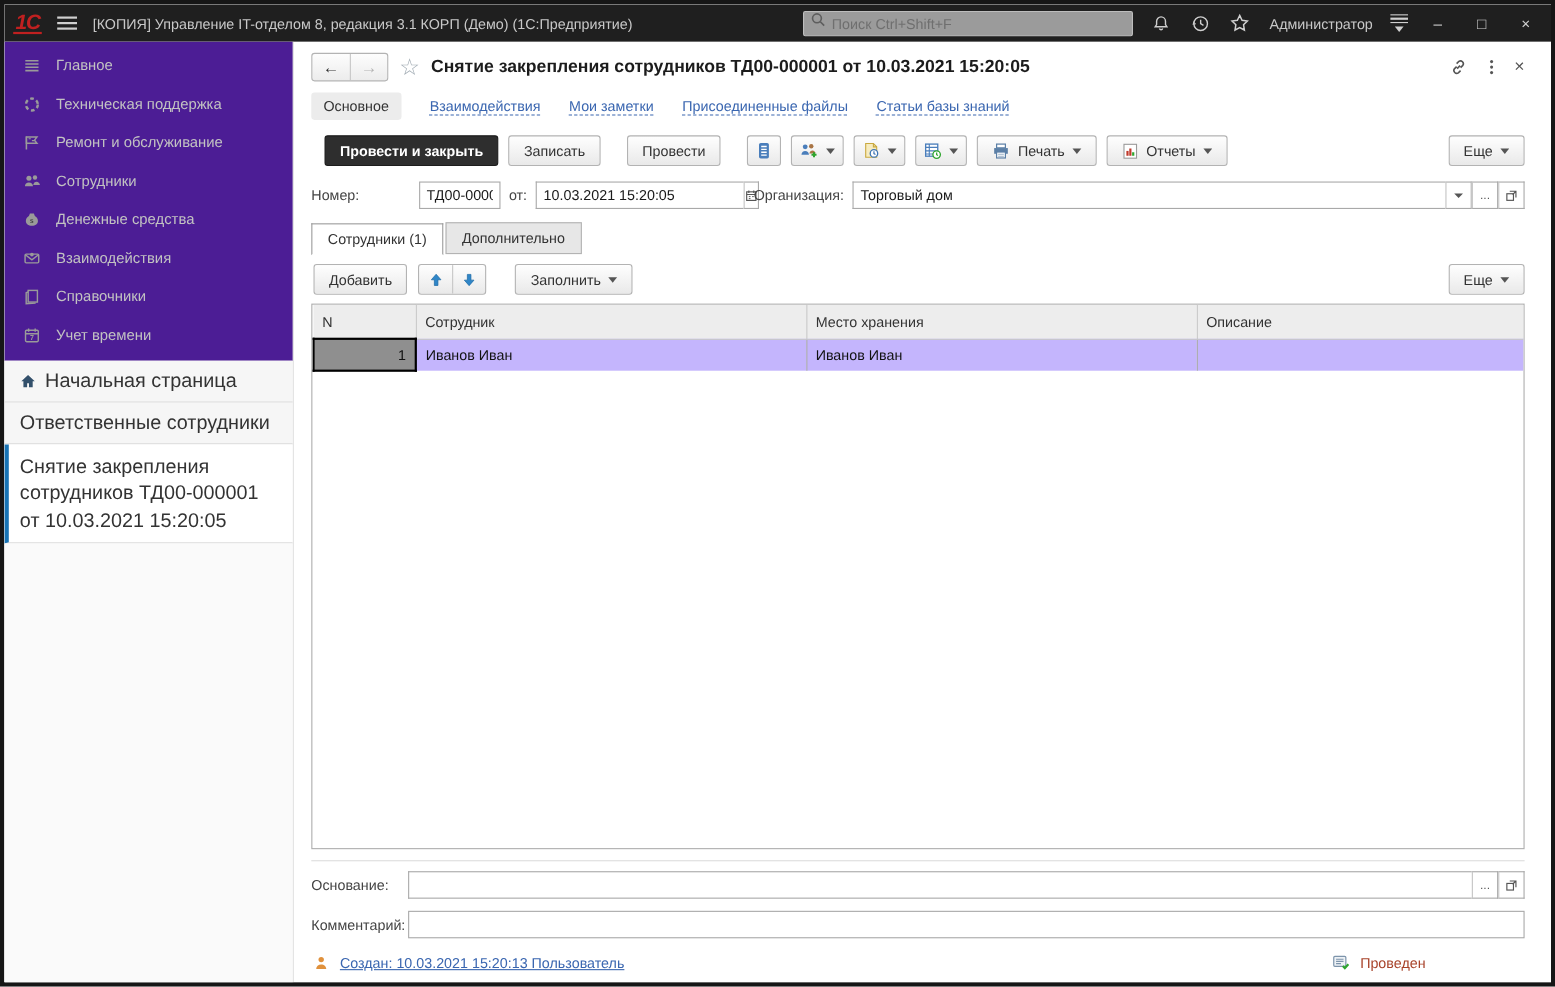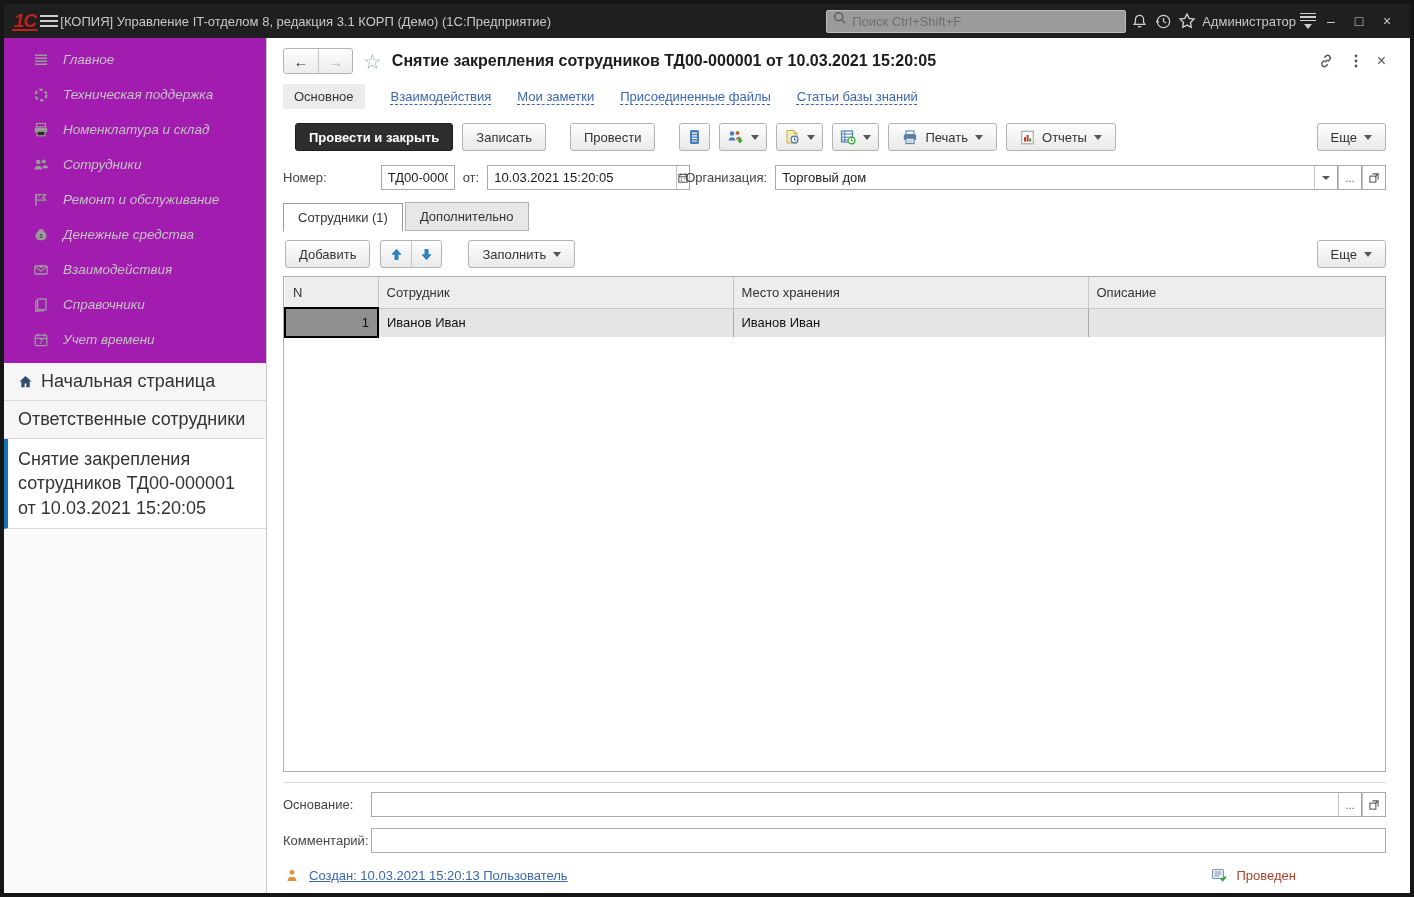--- a/index.html
+++ b/index.html
@@ -4,21 +4,21 @@
 <style>
   * { box-sizing: border-box; margin: 0; padding: 0; }
   html,body { background:#e8e8e8; }
   body { font-family: "Liberation Sans", sans-serif; font-size: 13px; color:#222; }
 
   .window { position:relative; width:1414px; height:897px; background:#ffffff;
             border:4px solid #161616; overflow:hidden; }
 
   
   .titlebar { height:34px; background:#1f1f1f; display:flex; align-items:center;
-              color:#cfcfcf; padding:0 10px 0 8px; gap:2px; }
+              color:#cfcfcf; padding:0 10px 0 8px; gap:14px; }
   .logo-1c { color:#c02020; font-weight:bold; font-style:italic; font-size:19px;
              letter-spacing:-1px; border-bottom:2px solid #c02020; line-height:17px; padding:0 2px; }
   .burger { display:inline-flex; flex-direction:column; gap:3px; cursor:pointer; }
   .burger i { display:block; width:18px; height:2px; background:#cfcfcf; }
   .tb-title { font-size:13px; color:#c8c8c8; white-space:nowrap; overflow:hidden; }
   .tb-spacer { flex:1; }
   .tb-search { width:300px; height:23px; background:#9b9b9b; border:1px solid #bdbdbd;
                border-radius:2px; display:flex; padding:0 6px; gap:5px; }
   .tb-search input { flex:1; border:none; background:transparent; outline:none;
                      font-size:13px; color:#3c3c3c; font-family:inherit; }
@@ -28,21 +28,21 @@
   .svcmenu { display:inline-flex; flex-direction:column; align-items:center; gap:2px; cursor:pointer; }
   .svcmenu i { display:block; width:16px; height:1.6px; background:#cfcfcf; }
   .svcmenu .caret-dn { margin-top:1px; }
   .winbtn { width:26px; height:22px; display:inline-flex; align-items:center; justify-content:center;
             color:#cfcfcf; font-size:14px; cursor:pointer; }
 
   
   .app-body { display:flex; height:855px; }
   .left-panel { width:263px; flex:0 0 263px; display:flex; flex-direction:column;
                 border-right:1px solid #c9c9c9; background:#fafafa; }
-  .sections { background:#a21caf; padding:4px 0 6px 12px;font-style:italic; }
+  .sections { background:#4c1d95; padding:4px 0 6px 0; }
   .side-item { height:35px; display:flex; align-items:center; gap:13px; padding:0 10px 0 16px;
                color:#c2c2c2; font-size:13.5px; cursor:pointer; }
   .sicon { width:18px; height:18px; display:inline-flex; align-items:center; justify-content:center; flex:0 0 18px; }
 
   .open-pages { flex:1; background:#fafafa; display:flex; flex-direction:column; }
   .page-item { border-bottom:1px solid #d9d9d9; padding:8px 10px 8px 14px; color:#333;
                font-size:18px; cursor:pointer; display:flex; align-items:center; gap:8px; background:#f6f6f6; }
   .page-item.active { background:#ffffff; border-left:4px solid #1873b4; padding-left:10px;
                       line-height:1.35; }
   .pages-rest { flex:1; background:#fafafa; }
@@ -108,21 +108,21 @@
                 background:linear-gradient(#fefefe,#e9e9e9); height:28px; }
   .arrowgroup .abtn { width:30px; display:flex; align-items:center; justify-content:center; cursor:pointer; }
   .arrowgroup .abtn + .abtn { border-left:1px solid #c6c6c6; }
 
   
   .grid-wrap { flex:1; border:1px solid #adadad; overflow:hidden; display:flex; flex-direction:column; }
   .grid-table { width:100%; border-collapse:collapse; table-layout:fixed; }
   .grid-table th { background:#ededed; border-right:1px solid #c8c8c8; border-bottom:1px solid #c8c8c8;
                    font-weight:normal; color:#333; text-align:left; padding:7px 8px; height:31px; }
   .grid-table td { border-right:1px solid #ababab; padding:5px 8px; height:29px; color:#111; }
-  .row-selected td { background:#e5e5e5; }
+  .row-selected td { background:#c4b5fd; }
   .row-selected td.cell-current { background:#8f8f8f; border:2px solid #000; text-align:right; }
   .col-n { width:93px; } .col-emp { width:355px; } .col-stor { width:355px; }
 
   
   .bottom-sep { border-top:1px solid #dcdcdc; margin-top:10px; }
   .bot-row { display:flex; align-items:center; gap:8px; padding:9px 0 2px 0; }
   .bot-row .flabel { width:80px; }
   .basis-group, .comment-inp { flex:1; }
   .statusbar { display:flex; align-items:center; gap:10px; padding:12px 0 10px 2px; }
   .created-link { color:#3a66b0; text-decoration:underline; cursor:pointer; }
@@ -199,47 +199,37 @@
           <span class="sicon">
               <svg width="16" height="16" viewBox="0 0 16 16">
                 <circle cx="8" cy="8" r="5.4" fill="none" stroke="#9a9a9a" stroke-width="2.2" stroke-dasharray="3.4 2.4"></circle>
               </svg>
             </span>
           <span>Техническая поддержка</span>
         </div>
         <div class="side-item">
           <span class="sicon">
               <svg width="16" height="16" viewBox="0 0 16 16">
-                <rect x="3.5" y="1.5" width="9" height="3.4" fill="none" stroke="#9a9a9a" stroke-width="1.2"></rect>
-                <rect x="1.8" y="5.8" width="12.4" height="4.6" fill="#9a9a9a"></rect>
-                <rect x="4" y="9.2" width="8" height="4.6" fill="#2b2b2b" stroke="#9a9a9a" stroke-width="1.2"></rect>
-              </svg>
-            </span>
-          <span>Номенклатура и склад</span>
+                <path d="M3 2v12" stroke="#9a9a9a" stroke-width="1.4"></path>
+                <path d="M3 2.6h9.6l-2.2 2.8 2.2 2.8H3z" fill="none" stroke="#9a9a9a" stroke-width="1.3"></path>
+                <path d="M5 4.2h2M8 5.8h2.5" stroke="#9a9a9a" stroke-width="1"></path>
+              </svg>
+            </span>
+          <span>Ремонт и обслуживание</span>
         </div>
         <div class="side-item">
           <span class="sicon">
               <svg width="16" height="16" viewBox="0 0 16 16">
                 <circle cx="5.3" cy="5" r="2.3" fill="#9a9a9a"></circle>
                 <path d="M1.6 12.4c0-2.2 1.6-3.6 3.7-3.6s3.7 1.4 3.7 3.6z" fill="#9a9a9a"></path>
                 <circle cx="10.8" cy="4.4" r="2" fill="#9a9a9a"></circle>
                 <path d="M9.2 11.2c.3-1.9 1.5-3 3-3 1.6 0 2.9 1.3 3.1 3z" fill="#9a9a9a"></path>
               </svg>
             </span>
           <span>Сотрудники</span>
-        </div>
-        <div class="side-item">
-          <span class="sicon">
-              <svg width="16" height="16" viewBox="0 0 16 16">
-                <path d="M3 2v12" stroke="#9a9a9a" stroke-width="1.4"></path>
-                <path d="M3 2.6h9.6l-2.2 2.8 2.2 2.8H3z" fill="none" stroke="#9a9a9a" stroke-width="1.3"></path>
-                <path d="M5 4.2h2M8 5.8h2.5" stroke="#9a9a9a" stroke-width="1"></path>
-              </svg>
-            </span>
-          <span>Ремонт и обслуживание</span>
         </div>
         <div class="side-item">
           <span class="sicon">
               <svg width="16" height="16" viewBox="0 0 16 16">
                 <path d="M6.2 2.2h3.6l.9 2.1c1.7 1 2.8 2.6 2.8 4.6 0 2.7-2.2 4.4-5.5 4.4S2.5 11.6 2.5 8.9c0-2 1.1-3.6 2.8-4.6z" fill="#9a9a9a"></path>
                 <text x="8" y="11" text-anchor="middle" font-size="6.5" fill="#2b2b2b" font-family="Liberation Sans, sans-serif">s</text>
               </svg>
             </span>
           <span>Денежные средства</span>
         </div>

